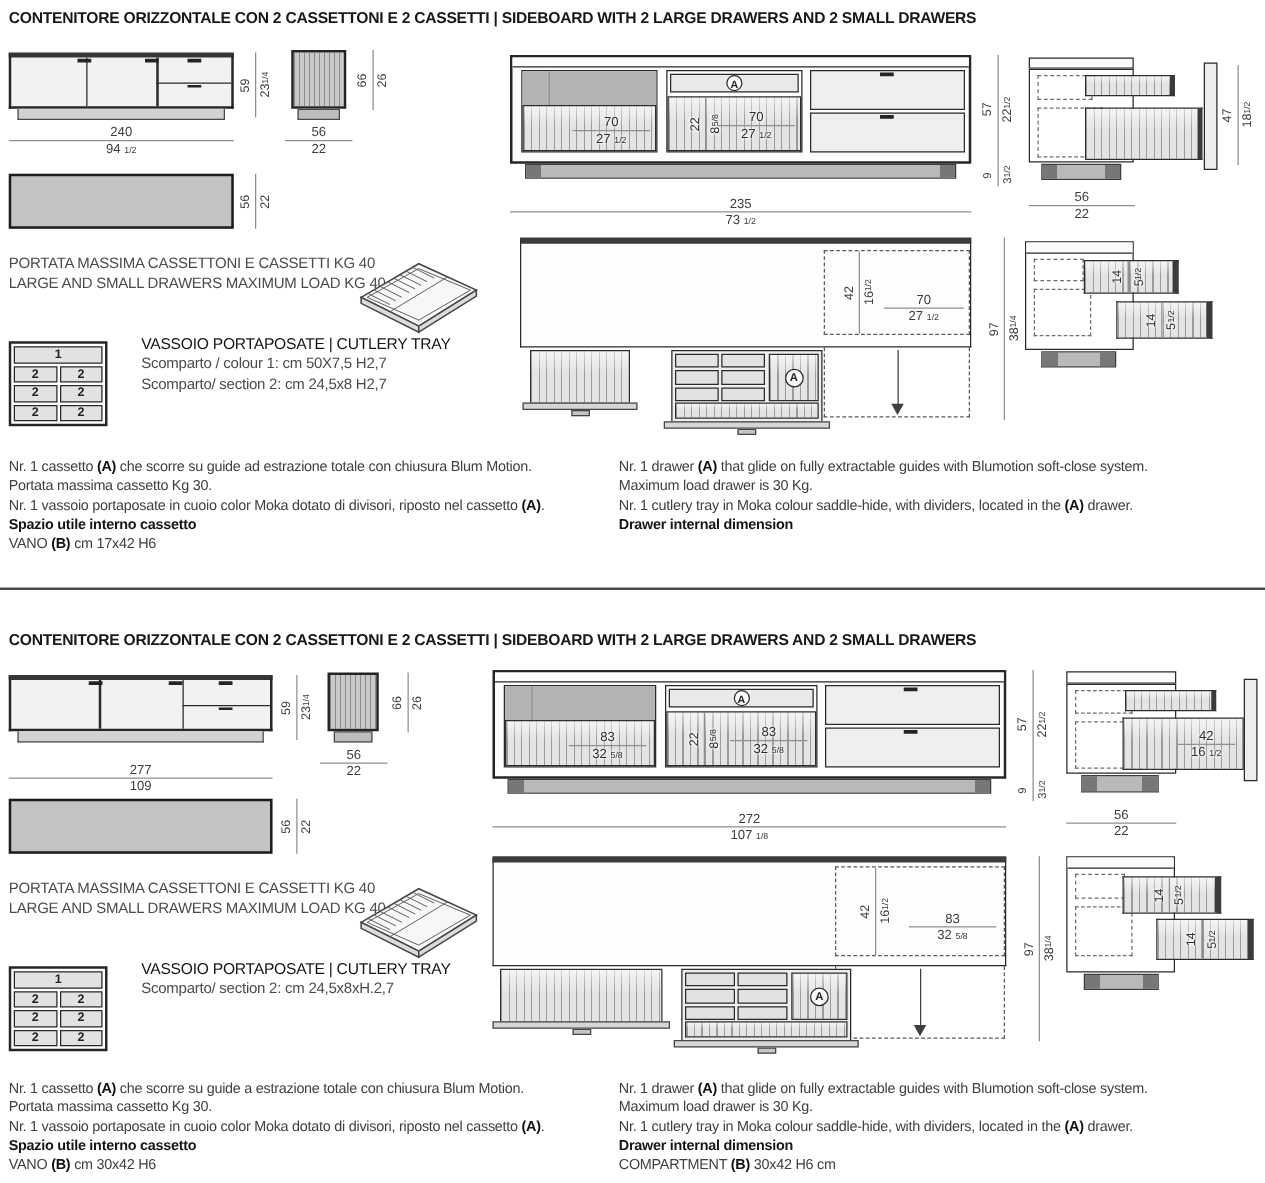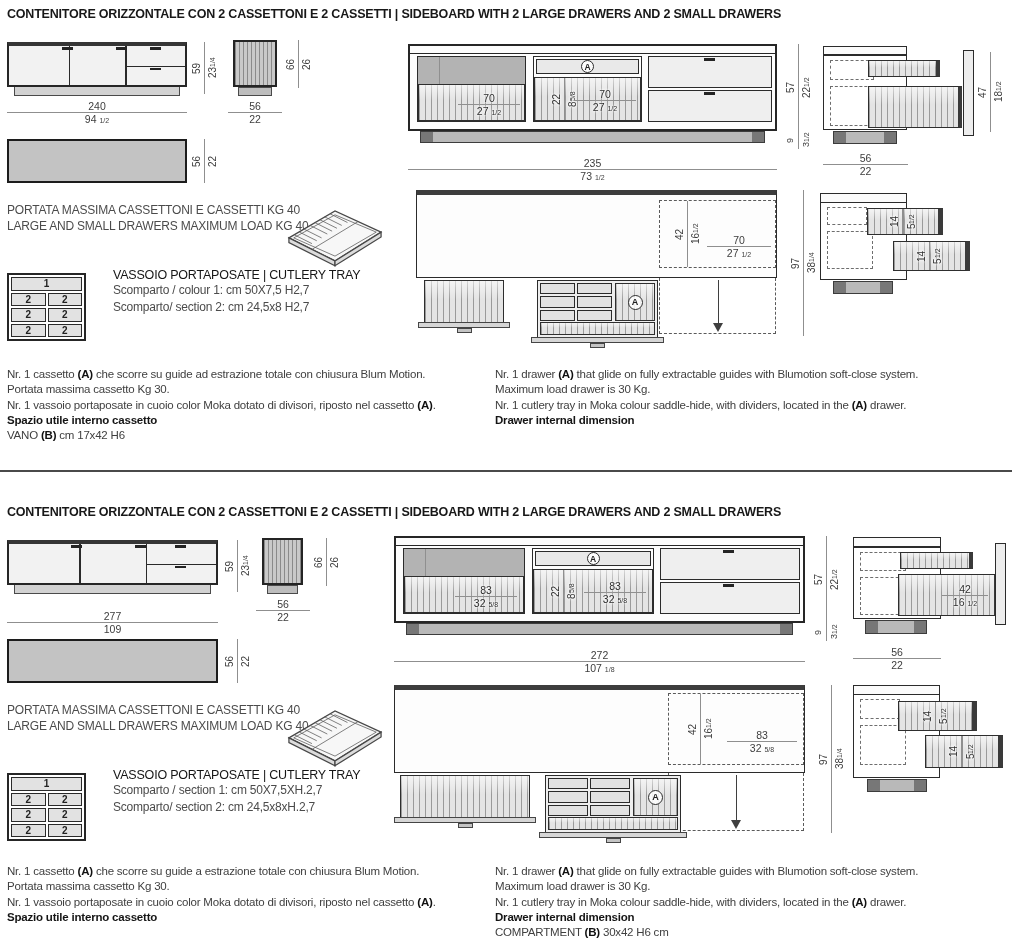--- a/index.html
+++ b/index.html
@@ -637,29 +637,29 @@
     <div class="tray-cell">2</div>
     <div class="tray-cell">2</div>
     <div class="tray-cell">2</div>
     <div class="tray-cell">2</div>
     <div class="tray-cell">2</div>
     <div class="tray-cell">2</div>
   </div>
 
   <div class="abs" style="left:113px;top:270px">
     <p class="tray-title">VASSOIO PORTAPOSATE | CUTLERY TRAY</p>
-    <p class="tray-line">Scomparto / section 1: cm 50X7,5XH.2,7</p>
     <p class="tray-line">Scomparto/ section 2: cm 24,5x8xH.2,7</p>
   </div>
 
   <div class="abs notes" style="left:7px;top:366px;width:482px">
     <p><span>Nr. 1 cassetto </span><b>(A)</b><span> che scorre su guide a estrazione totale con chiusura Blum Motion.</span></p>
     <p>Portata massima cassetto Kg 30.</p>
     <p><span>Nr. 1 vassoio portaposate in cuoio color Moka dotato di divisori, riposto nel cassetto </span><b>(A)</b><span>.</span></p>
     <p class="bold-line">Spazio utile interno cassetto</p>
+    <p><span>VANO </span><b>(B)</b><span> cm 30x42 H6</span></p>
   </div>
   <div class="abs notes" style="left:495px;top:366px;width:515px">
     <p><span>Nr. 1 drawer </span><b>(A)</b><span> that glide on fully extractable guides with Blumotion soft-close system.</span></p>
     <p>Maximum load drawer is 30 Kg.</p>
     <p><span>Nr. 1 cutlery tray in Moka colour saddle-hide, with dividers, located in the </span><b>(A)</b><span> drawer.</span></p>
     <p class="bold-line">Drawer internal dimension</p>
     <p><span>COMPARTMENT </span><b>(B)</b><span> 30x42 H6 cm</span></p>
   </div>
 </div>
 

